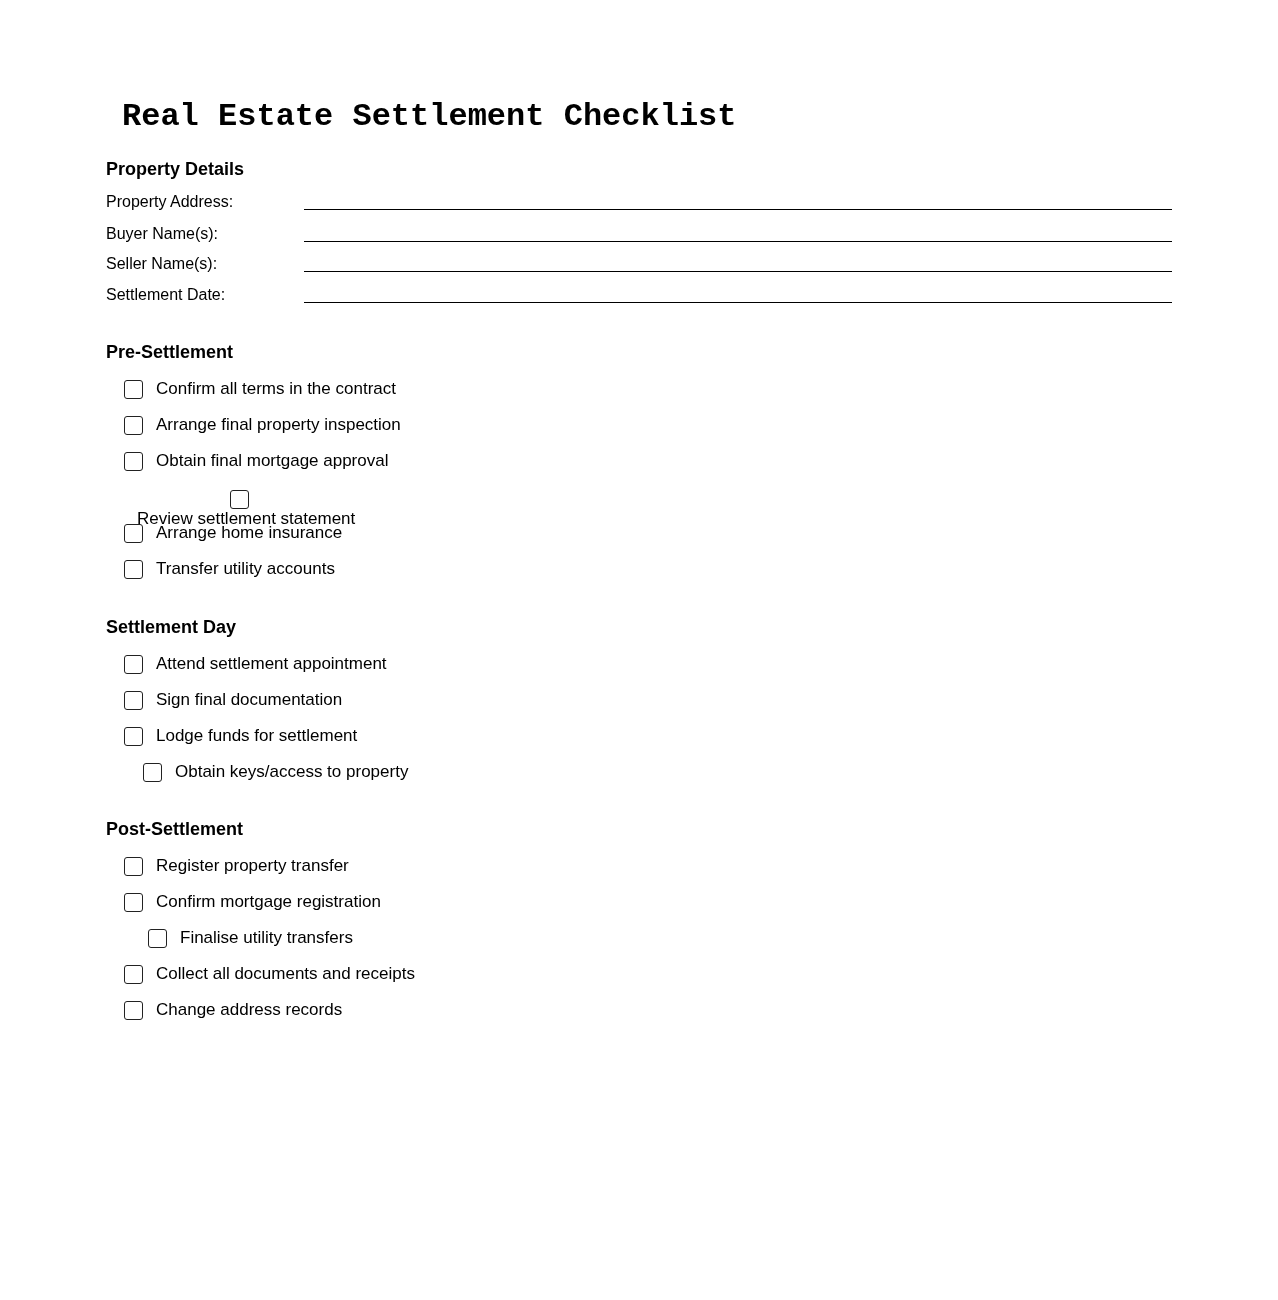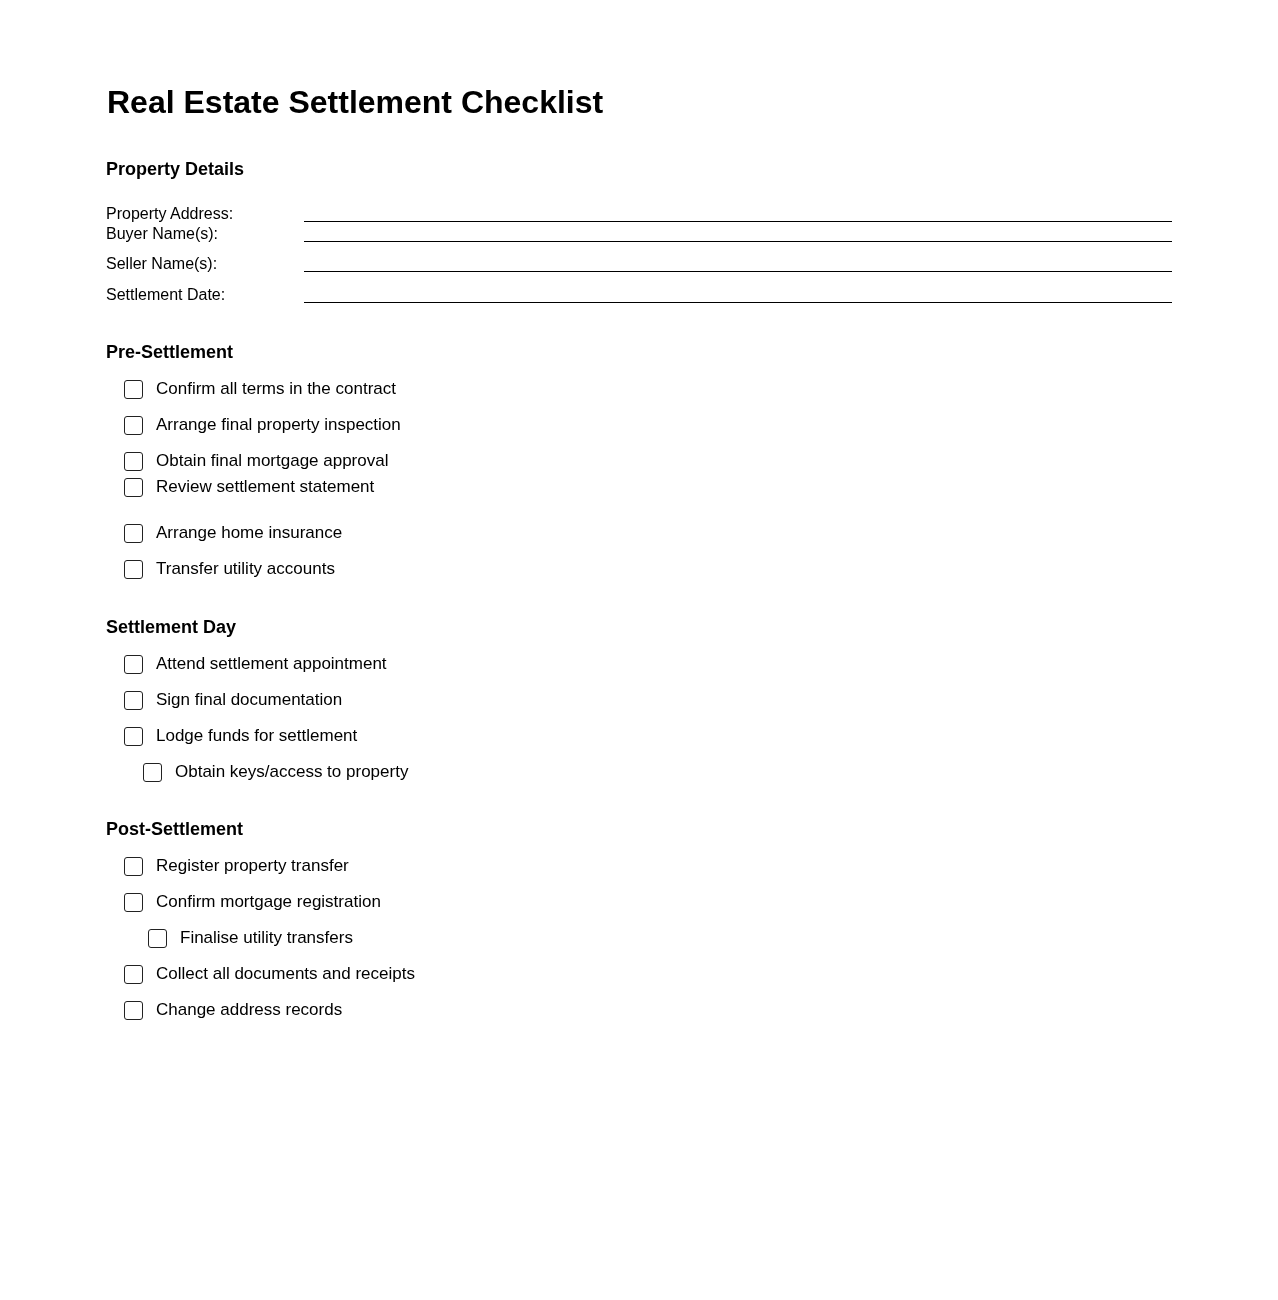--- a/index.html
+++ b/index.html
@@ -18,25 +18,26 @@
     .page {
       position: absolute;
       left: 106px;
       top: 0;
       width: 1066px;
     }
     h1.title {
       position: absolute;
       top: 81px;
       left: 0;
-      margin: 1px;
+      margin: 16px;
       font-size: 32px;
       font-weight: bold;
       line-height: 40px;
       white-space: nowrap;
+      font-family: Liberation Mono, monospace;
     }
     .section-heading {
       position: absolute;
       left: 0;
       margin: 0;
       font-size: 18px;
       font-weight: bold;
       line-height: 22px;
       white-space: nowrap;
     }
@@ -89,21 +90,21 @@
   </style>
 </head>
 <body>
 
 <div class="page">
 
   <h1 class="title">Real Estate Settlement Checklist</h1>
 
   <h2 class="section-heading" style="top:158px;">Property Details</h2>
 
-  <div class="field-row" style="top:204px;">
+  <div class="field-row" style="top:192px;">
     <span class="field-label">Property Address:</span>
     <div class="field-line"></div>
   </div>
   <div class="field-row" style="top:224px;">
     <span class="field-label">Buyer Name(s):</span>
     <div class="field-line"></div>
   </div>
   <div class="field-row" style="top:254px;">
     <span class="field-label">Seller Name(s):</span>
     <div class="field-line"></div>
@@ -120,21 +121,21 @@
     <span class="check-label">Confirm all terms in the contract</span>
   </div>
   <div class="check-item" style="top:414px;">
     <span class="checkbox"></span>
     <span class="check-label">Arrange final property inspection</span>
   </div>
   <div class="check-item" style="top:450px;">
     <span class="checkbox"></span>
     <span class="check-label">Obtain final mortgage approval</span>
   </div>
-  <div class="check-item" style="top:476px;">
+  <div class="check-item" style="top:490px;flex-direction:column;">
     <span class="checkbox"></span>
     <span class="check-label">Review settlement statement</span>
   </div>
   <div class="check-item" style="top:522px;">
     <span class="checkbox"></span>
     <span class="check-label">Arrange home insurance</span>
   </div>
   <div class="check-item" style="top:558px;">
     <span class="checkbox"></span>
     <span class="check-label">Transfer utility accounts</span>

